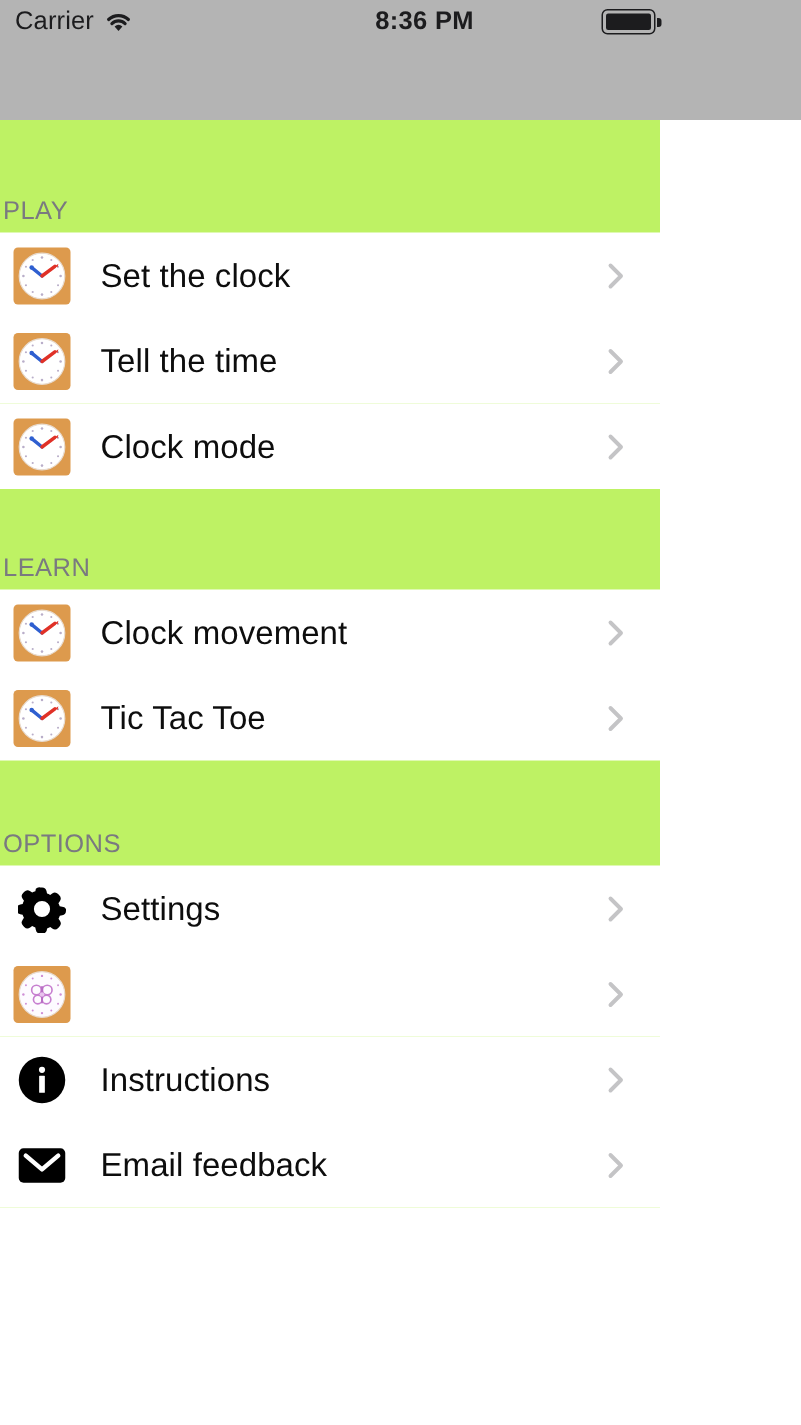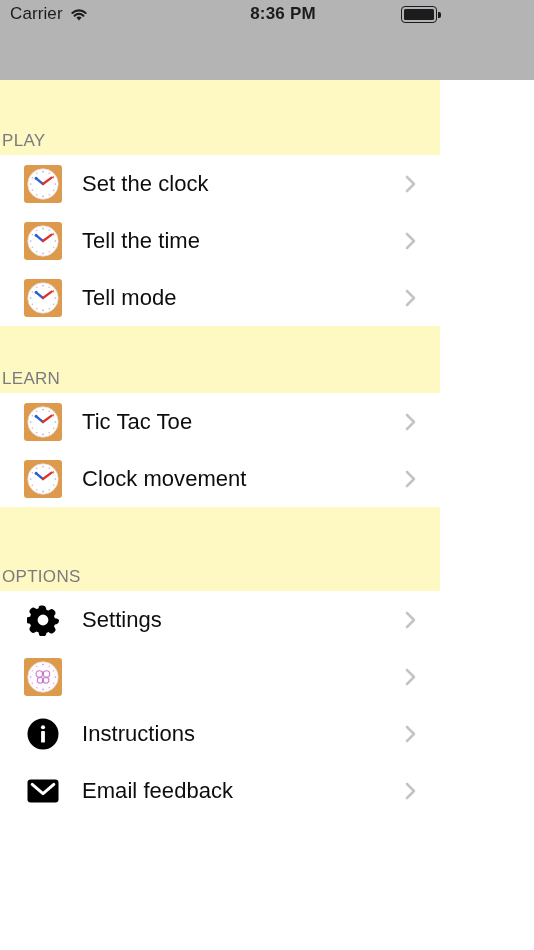--- a/index.html
+++ b/index.html
@@ -105,42 +105,42 @@
     font-weight: bold;
     color: #0d0d0d;
     letter-spacing: 0.1px;
   }
 
   
   .list {
     position: absolute;
     left: 0; top: 80px;
     width: 440px;
-    background: #fef9c3;
+    background: #bef264;
   }
 
   .section-header {
     height: 28px;
     display: flex;
     align-items: center;
     padding-left: 2px;
     font-size: 17px;
     color: #7a7a80;
     letter-spacing: 0.3px;
   }
   .section-play   { margin-top: 47px; }
   .section-learn  { margin-top: 39px; }
-  .section-options{ margin-top: 56px; }
+  .section-options{ margin-top: 42px; }
 
   .row {
     position: relative;
     height: 57px;
     display: flex;
     align-items: center;
-    padding-left: 24px;
+    padding-left: 9px;
     background: #ffffff;
     cursor: default;
   }
   .row-icon {
     width: 38px;
     height: 38px;
     flex: 0 0 38px;
     position: relative;
   }
   .row-label {
@@ -304,21 +304,21 @@
             <circle cx="6.3" cy="10.8" r="0.7"></circle>
               <circle cx="10.8" cy="6.3" r="0.7"></circle>
           </g>
           <path d="M17 17 L10.4 11.6" stroke="#2f5fd0" stroke-width="2.3" stroke-linecap="round" fill="none"></path>
           <circle cx="10.1" cy="11.3" r="1.5" fill="#2f5fd0"></circle>
           <path d="M17 17 L25.6 10.6" stroke="#e03127" stroke-width="2.3" stroke-linecap="round" fill="none"></path>
           <path d="M25.9 10.3 l2.0 -1.5 l-0.6 2.5 z" fill="#e03127"></path>
         </svg>
       </span>
     </span>
-    <span class="row-label">Tell mode</span>
+    <span class="row-label">Clock mode</span>
     <span class="chevron">
       <svg viewBox="0 0 14 22" width="14" height="22" aria-hidden="true">
         <path d="M3 4 L10 11 L3 18" fill="none" stroke="#c4c4c6" stroke-width="2.6" stroke-linecap="round" stroke-linejoin="round"></path>
       </svg>
     </span>
   </div>
 
   <div class="section-header section-learn">LEARN</div>
 
   <div class="row">
@@ -340,21 +340,21 @@
             <circle cx="6.3" cy="10.8" r="0.7"></circle>
               <circle cx="10.8" cy="6.3" r="0.7"></circle>
           </g>
           <path d="M17 17 L10.4 11.6" stroke="#2f5fd0" stroke-width="2.3" stroke-linecap="round" fill="none"></path>
           <circle cx="10.1" cy="11.3" r="1.5" fill="#2f5fd0"></circle>
           <path d="M17 17 L25.6 10.6" stroke="#e03127" stroke-width="2.3" stroke-linecap="round" fill="none"></path>
           <path d="M25.9 10.3 l2.0 -1.5 l-0.6 2.5 z" fill="#e03127"></path>
         </svg>
       </span>
     </span>
-    <span class="row-label">Tic Tac Toe</span>
+    <span class="row-label">Clock movement</span>
     <span class="chevron">
       <svg viewBox="0 0 14 22" width="14" height="22" aria-hidden="true">
         <path d="M3 4 L10 11 L3 18" fill="none" stroke="#c4c4c6" stroke-width="2.6" stroke-linecap="round" stroke-linejoin="round"></path>
       </svg>
     </span>
   </div>
 
   <div class="row">
     <span class="row-icon">
       <span class="clock-tile">
@@ -374,21 +374,21 @@
             <circle cx="6.3" cy="10.8" r="0.7"></circle>
               <circle cx="10.8" cy="6.3" r="0.7"></circle>
           </g>
           <path d="M17 17 L10.4 11.6" stroke="#2f5fd0" stroke-width="2.3" stroke-linecap="round" fill="none"></path>
           <circle cx="10.1" cy="11.3" r="1.5" fill="#2f5fd0"></circle>
           <path d="M17 17 L25.6 10.6" stroke="#e03127" stroke-width="2.3" stroke-linecap="round" fill="none"></path>
           <path d="M25.9 10.3 l2.0 -1.5 l-0.6 2.5 z" fill="#e03127"></path>
         </svg>
       </span>
     </span>
-    <span class="row-label">Clock movement</span>
+    <span class="row-label">Tic Tac Toe</span>
     <span class="chevron">
       <svg viewBox="0 0 14 22" width="14" height="22" aria-hidden="true">
         <path d="M3 4 L10 11 L3 18" fill="none" stroke="#c4c4c6" stroke-width="2.6" stroke-linecap="round" stroke-linejoin="round"></path>
       </svg>
     </span>
   </div>
 
   <div class="section-header section-options">OPTIONS</div>
 
   <div class="row">

